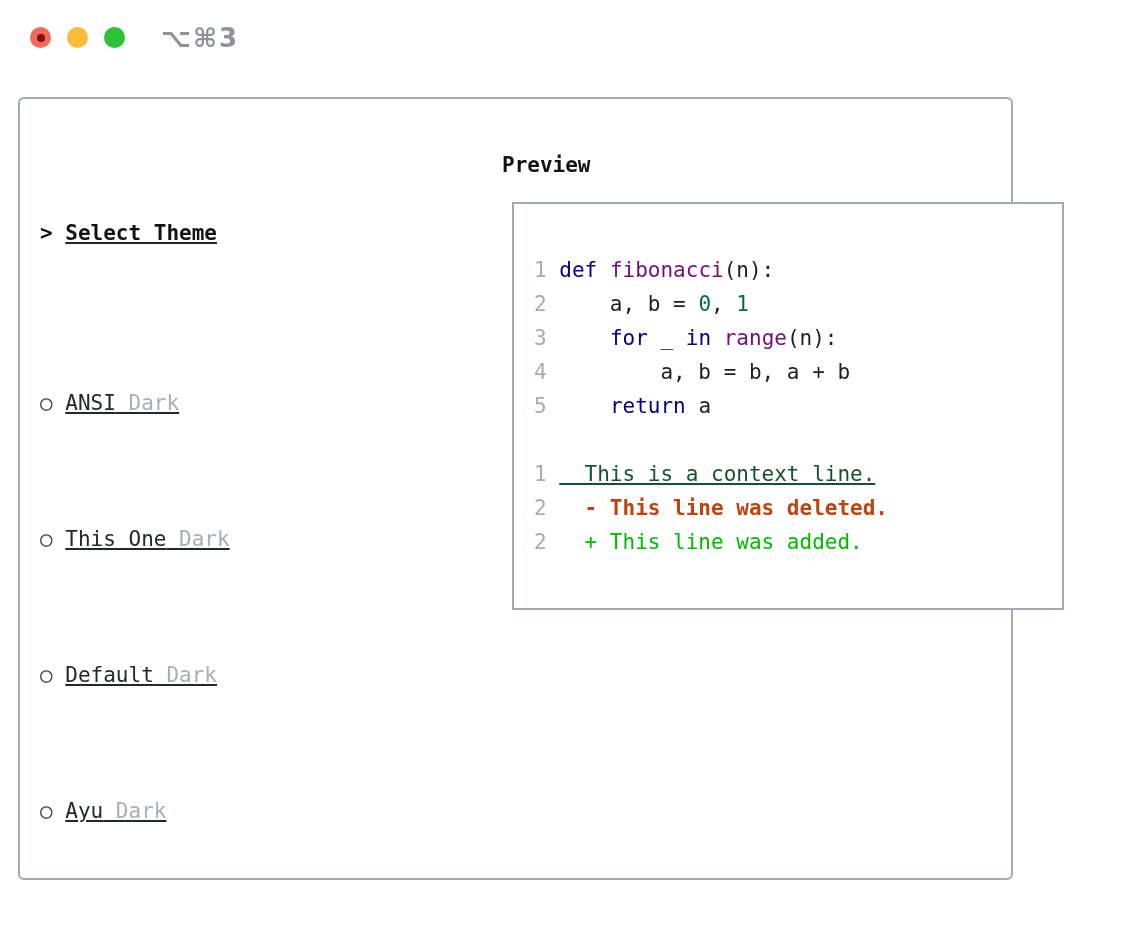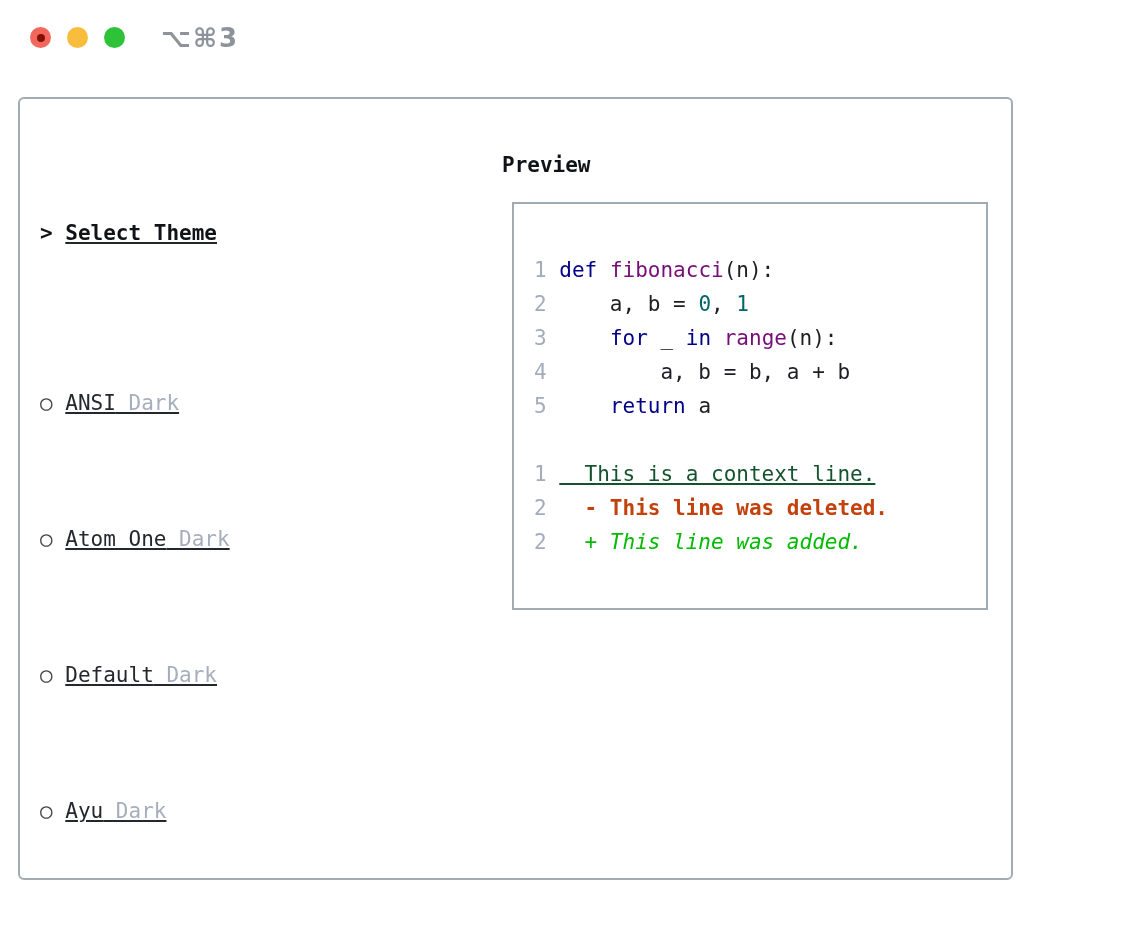--- a/index.html
+++ b/index.html
@@ -38,34 +38,34 @@
   .marker{display:inline-block;width:2ch;color:#41454c;}
   .caret{color:#101217;font-weight:bold;}
   .hdr{font-weight:bold;color:#101217;}
   .variant{color:#a6aebc;}
   
   .preview-title{
     position:absolute;left:482px;top:49px;height:34px;line-height:34px;
     font-size:21px;font-weight:bold;color:#101217;text-align:right;
   }
   .preview-box{
-    position:absolute;left:492px;top:103px;width:476px;height:408px;
+    position:absolute;left:492px;top:103px;width:552px;height:408px;
     border:2px solid #a2aab4;background:#ffffff;box-sizing:border-box;
     padding:15px 10px 15px 20px;overflow:hidden;
   }
   .code{font-size:21px;line-height:34px;white-space:pre;}
   .cl{height:34px;}
   .num{color:#a3abbc;}
   .pln{color:#1c1e24;}
   .kwd{color:#000088;}
   .fun{color:#770d77;}
   .lit{color:#006666;}
   .ctx{color:#14532d;text-decoration:underline;}
   .del{color:#c2410c;font-weight:bold;}
-  .add{color:#00bb00;font-style:italic;}
+  .add{color:#00bb00;}
 </style>
 </head>
 <body>
 
 <div class="window">
 
   <div class="titlebar">
     <span class="tl tl-close">
         <span class="dot"></span>
       </span>
@@ -74,21 +74,21 @@
     <span class="win-title">⌥⌘3</span>
   </div>
 
   <div class="panel">
 
     <div class="col-left">
       <div class="row"><span class="marker caret">&gt;</span><span class="hdr">Select Theme</span></div>
       <div>
   <div class="row theme-item"><span class="marker">○ </span><span class="theme-name">ANSI</span><span class="variant"> Dark</span></div>
 
-  <div class="row theme-item"><span class="marker">○ </span><span class="theme-name">Atom One</span><span class="variant"> Dark</span></div>
+  <div class="row theme-item"><span class="marker">○ </span><span class="theme-name">This One</span><span class="variant"> Dark</span></div>
 
   <div class="row theme-item"><span class="marker">○ </span><span class="theme-name">Default</span><span class="variant"> Dark</span></div>
 
   <div class="row theme-item"><span class="marker">○ </span><span class="theme-name">Ayu</span><span class="variant"> Dark</span></div>
 
   <div class="row theme-item"><span class="marker">○ </span></div>
 
   
 
   

